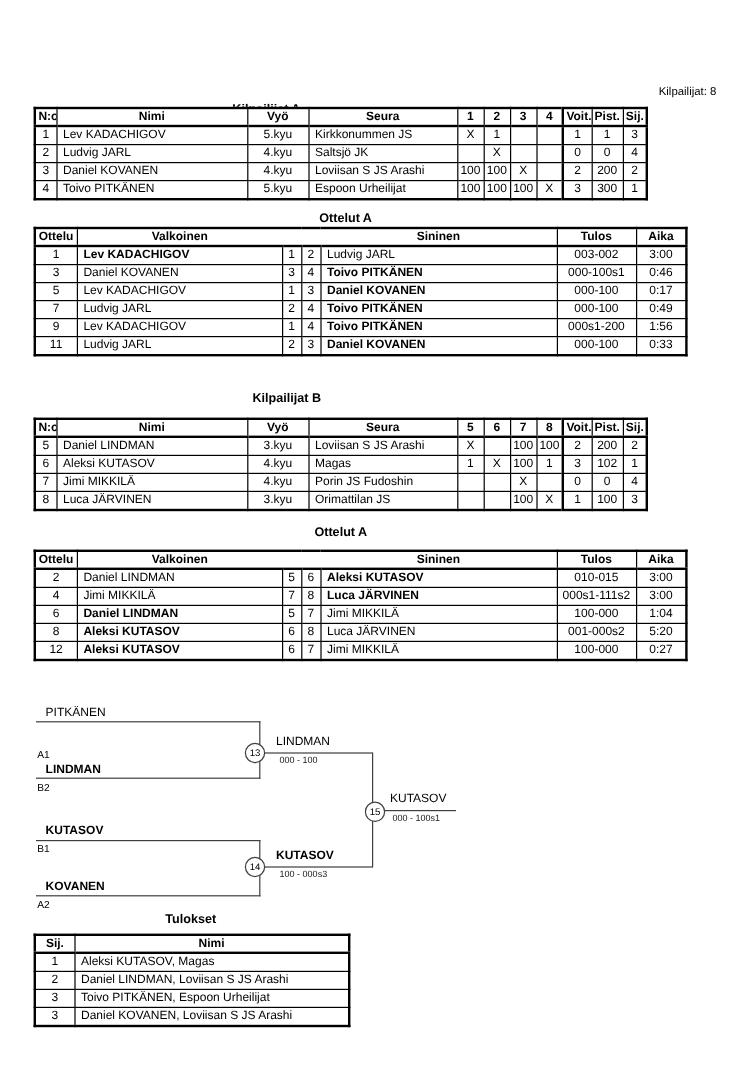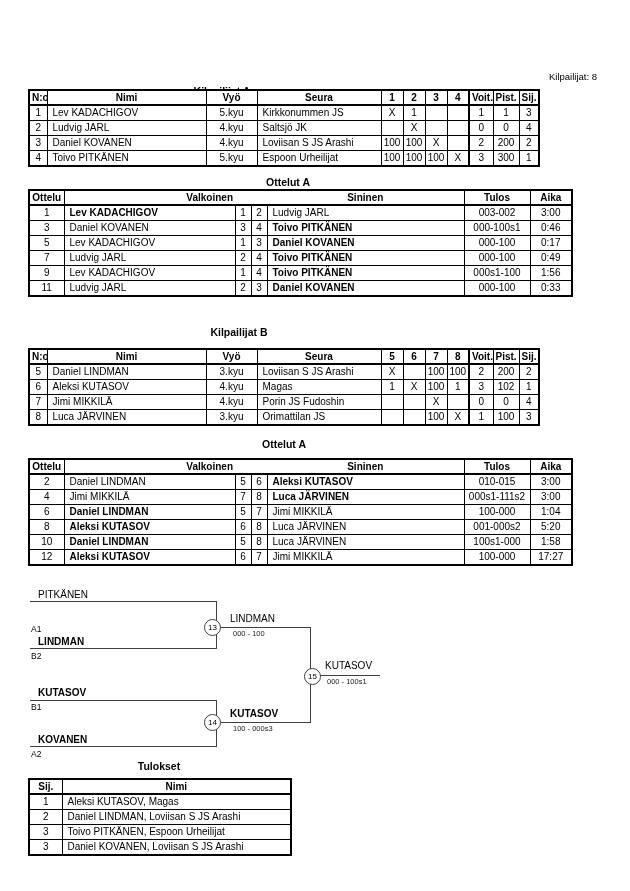--- a/index.html
+++ b/index.html
@@ -12,21 +12,21 @@
   table{position:absolute;border-collapse:collapse;table-layout:fixed;background:#fff;border:2px solid #000;}
   th,td{border:1px solid #000;font-size:10px;height:14px;line-height:1;
         padding:0 2px;white-space:nowrap;overflow:hidden;text-align:center;font-weight:normal;}
   thead th{font-weight:bold;border-bottom:2px solid #000;height:13px;}
   .b{font-weight:bold;}
   
   .t-kilp td:nth-child(2),.t-kilp td:nth-child(4){text-align:left;padding-left:5px;}
   .t-kilp th:nth-child(9),.t-kilp td:nth-child(9){border-left:2px solid #000;}
   
   .t-ott td:nth-child(2),.t-ott td:nth-child(5){text-align:left;padding-left:5px;}
-  .t-ott thead th:nth-child(2){border-right:hidden;text-align:right;}
+  .t-ott thead th:nth-child(2){border-right:hidden;}
   .t-ott thead th:nth-child(3),.t-ott thead th:nth-child(4){border-left:hidden;border-right:hidden;}
   
   .t-res td:nth-child(2){text-align:left;padding-left:5px;}
   
   .hl,.vl{position:absolute;background:#3f3f3f;}
   .hl{height:1px;}
   .vl{width:1px;}
   .bk-name{position:absolute;font-size:10px;white-space:nowrap;}
   .bk-seed{position:absolute;font-size:8.5px;white-space:nowrap;}
   .bk-score{position:absolute;font-size:7.5px;white-space:nowrap;color:#222;}
@@ -186,21 +186,21 @@
           <td class="b">Toivo PITKÄNEN</td>
           <td>000-100</td>
           <td>0:49</td>
         </tr>
         <tr>
           <td>9</td>
           <td>Lev KADACHIGOV</td>
           <td>1</td>
           <td>4</td>
           <td class="b">Toivo PITKÄNEN</td>
-          <td>000s1-100</td>
+          <td>000s1-200</td>
           <td>1:56</td>
         </tr>
         <tr>
           <td>11</td>
           <td>Ludvig JARL</td>
           <td>2</td>
           <td>3</td>
           <td class="b">Daniel KOVANEN</td>
           <td>000-100</td>
           <td>0:33</td>
@@ -349,36 +349,27 @@
         <tr>
           <td>8</td>
           <td class="b">Aleksi KUTASOV</td>
           <td>6</td>
           <td>8</td>
           <td>Luca JÄRVINEN</td>
           <td>001-000s2</td>
           <td>5:20</td>
         </tr>
         <tr>
-          <td>10</td>
-          <td class="b">Daniel LINDMAN</td>
-          <td>5</td>
-          <td>8</td>
-          <td>Luca JÄRVINEN</td>
-          <td>100s1-000</td>
-          <td>1:58</td>
-        </tr>
-        <tr>
           <td>12</td>
           <td class="b">Aleksi KUTASOV</td>
           <td>6</td>
           <td>7</td>
           <td>Jimi MIKKILÄ</td>
           <td>100-000</td>
-          <td>17:27</td>
+          <td>0:27</td>
         </tr>
       </tbody>
   </table>
 
   <div>
 
     <div class="hl" style="left:30px;top:601px;width:187px"></div>
     <div class="hl" style="left:30px;top:648px;width:187px"></div>
     <div class="vl" style="left:216px;top:601px;height:48px"></div>
     <div class="hl" style="left:30px;top:700px;width:187px"></div>

